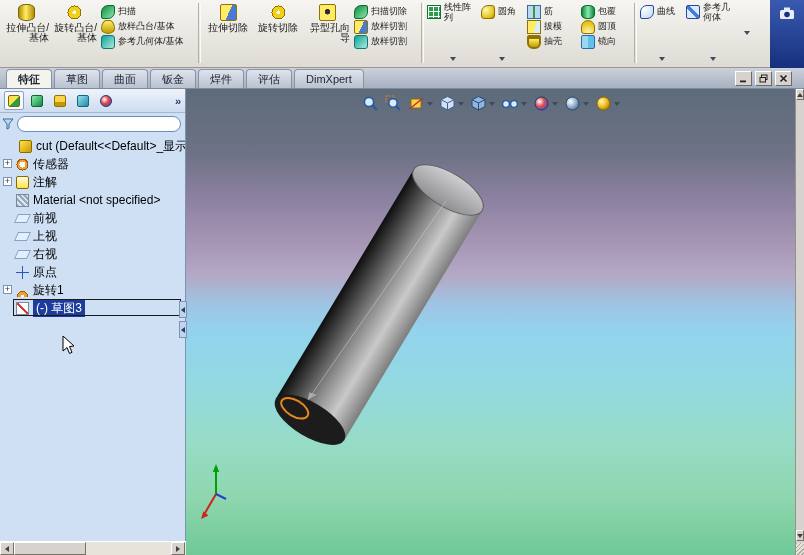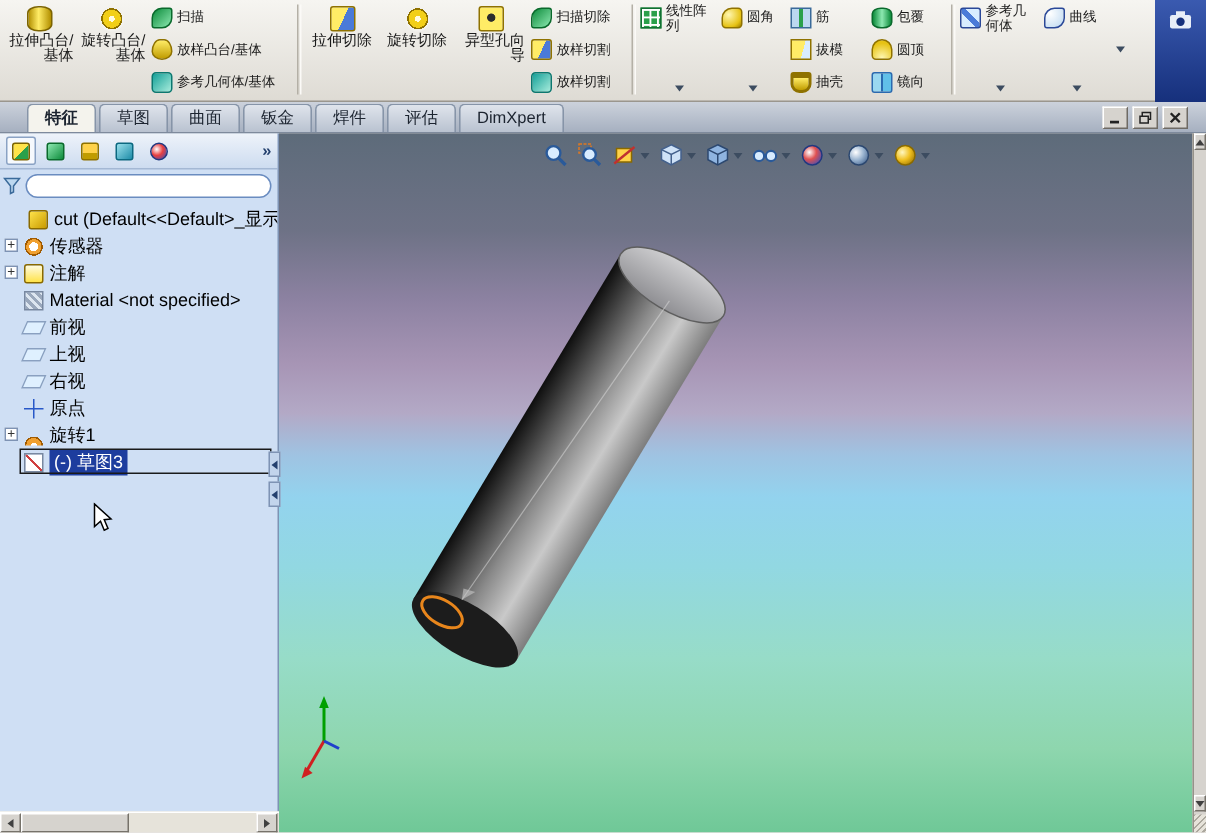--- a/index.html
+++ b/index.html
@@ -8,21 +8,21 @@
 
 
 .ribbon{position:absolute;left:0;top:0;width:804px;height:68px;background:linear-gradient(#f6f5f1,#dedbd4);border-bottom:1px solid #9a968e}
 .rcols{display:flex;align-items:stretch;height:66px;padding:1px 2px}
 .rcol{margin:0 1px;display:flex;flex-direction:column}
 .rlarge{width:46px;align-items:center;padding-top:3px}
 .rtall{padding-top:3px;align-items:flex-start}
 .ric{width:17px;height:17px;margin-bottom:2px;flex:none;display:inline-block}
 .rics{width:14px;height:14px;flex:none;display:inline-block}
 .rlbl{font-size:10px;line-height:10px;text-align:right;color:#1a1a1a}
-.rstack{display:flex;flex-direction:column;justify-content:space-between;padding:3px 2px}
+.rstack{display:flex;flex-direction:column;padding:3px 2px}
 .rsmall{display:flex;align-items:center;gap:3px;font-size:9px;color:#1a1a1a;height:15px;white-space:nowrap}
 .rsmall .wrap2{white-space:normal;width:34px;line-height:10px;text-align:left}
 .rsep{width:3px;border-left:1px solid #b4b0a6;border-right:1px solid #fbfaf7;margin:2px 2px;flex:none}
 .caret{width:0;height:0;border-left:3px solid transparent;border-right:3px solid transparent;border-top:4px solid #3c4c60}
 .rtall .caret,.rlarge .caret{margin:auto auto 4px auto}
 .overflowcaret{align-self:center;margin:0 3px}
 
 .v-cyl{background:linear-gradient(90deg,#b28f00,#ffec66 45%,#b28f00);border:1px solid #7c6400;border-radius:45%/28%}
 .v-rev{background:radial-gradient(circle,#fffbe0 0 2px,#f2cf18 2px 6px,#8f7200 6px 7px,#f3f2ee 7px);border-radius:50%}
 .v-swp{background:linear-gradient(135deg,#0e8c3c,#8ce8b0);border:1px solid #0a6a2c;border-radius:7px 2px 7px 2px}
@@ -36,21 +36,21 @@
 .v-draft{background:linear-gradient(105deg,#ffec66 60%,#d8ecff 60%);border:1px solid #8f7200}
 .v-shell{background:linear-gradient(#ffec66,#c09c00);border:2px solid #8f7200;border-top-width:4px;border-radius:2px 2px 6px 6px}
 .v-wrap{background:linear-gradient(90deg,#0e8c3c,#8ce8b0 50%,#0e8c3c);border-radius:45%/30%;border:1px solid #0a6a2c}
 .v-dome{background:radial-gradient(circle at 50% 95%,#fff7b0,#e6c214 75%);border:1px solid #8f7200;border-radius:50% 50% 3px 3px}
 .v-mir{background:linear-gradient(90deg,#9ad8f0 46%,#2a6ab0 46% 54%,#60c0e8 54%);border:1px solid #2a6ab0;border-radius:2px}
 .v-ref{background:linear-gradient(45deg,#d8ecff 40%,#4a7ad8 40% 60%,#d8ecff 60%);border:1px solid #2a4898;border-radius:2px}
 .v-crv{background:radial-gradient(circle at 25% 25%,#fff,#bcd8f0);border:1px solid #2a4898;border-radius:50% 2px 50% 2px}
 .camera-panel{position:absolute;right:0;top:0;width:34px;height:68px;background:linear-gradient(180deg,#3a5ab0,#16307c);display:flex;justify-content:center;align-items:flex-start;padding-top:4px}
 
 
-.tabbar{position:absolute;left:0;top:68px;width:804px;height:21px;background:linear-gradient(#ccd2dc,#a6b0c0);border-bottom:1px solid #7e8a9c;display:flex;align-items:flex-end;padding-left:18px}
+.tabbar{position:absolute;left:0;top:68px;width:804px;height:21px;background:linear-gradient(#ccd2dc,#a6b0c0);border-bottom:1px solid #7e8a9c;display:flex;align-items:flex-end;padding-left:6px}
 .tab{height:19px;padding:0 11px;font-size:11px;line-height:18px;color:#1c2430;background:linear-gradient(#dfe4ec,#b9c2d0);border:1px solid #8694a8;border-bottom:none;border-radius:4px 4px 0 0;margin-right:2px;white-space:nowrap}
 .tab.active{background:#f4f3ed;font-weight:bold}
 .winctrls{margin-left:auto;margin-right:12px;display:flex;gap:3px;align-self:center}
 .wbtn{width:17px;height:15px;background:#d6d3ce;border:1px solid;border-color:#fff #6e6a64 #6e6a64 #fff;display:flex;align-items:center;justify-content:center}
 
 
 .content{position:absolute;left:0;top:89px;width:804px;height:466px}
 
 
 .leftpanel{position:absolute;left:0;top:0;width:186px;height:452px;background:#cfdff4;border-right:1px solid #7e93b4;overflow:hidden}
@@ -213,32 +213,32 @@
           <span>圆顶</span>
         </div>
         <div class="rsmall">
           <span class="rics v-mir"></span>
           <span>镜向</span>
         </div>
       </div>
 
       <div class="rsep"></div>
 
+      <div class="rcol rtall" style="width:44px">
+        <div class="rsmall">
+          <span class="rics v-crv"></span>
+          <span>曲线</span>
+        </div>
+        <span class="caret"></span>
+      </div>
+
       <div class="rcol rtall" style="width:54px">
         <div class="rsmall">
           <span class="rics v-ref"></span>
           <span class="wrap2">参考几何体</span>
-        </div>
-        <span class="caret"></span>
-      </div>
-
-      <div class="rcol rtall" style="width:44px">
-        <div class="rsmall">
-          <span class="rics v-crv"></span>
-          <span>曲线</span>
         </div>
         <span class="caret"></span>
       </div>
 
       <span class="caret overflowcaret"></span>
     </div>
 
     <div class="camera-panel">
       <svg width="20" height="20" viewBox="0 0 20 20">
         <rect x="7" y="3.5" width="6" height="3" fill="#e8eef8"></rect>

